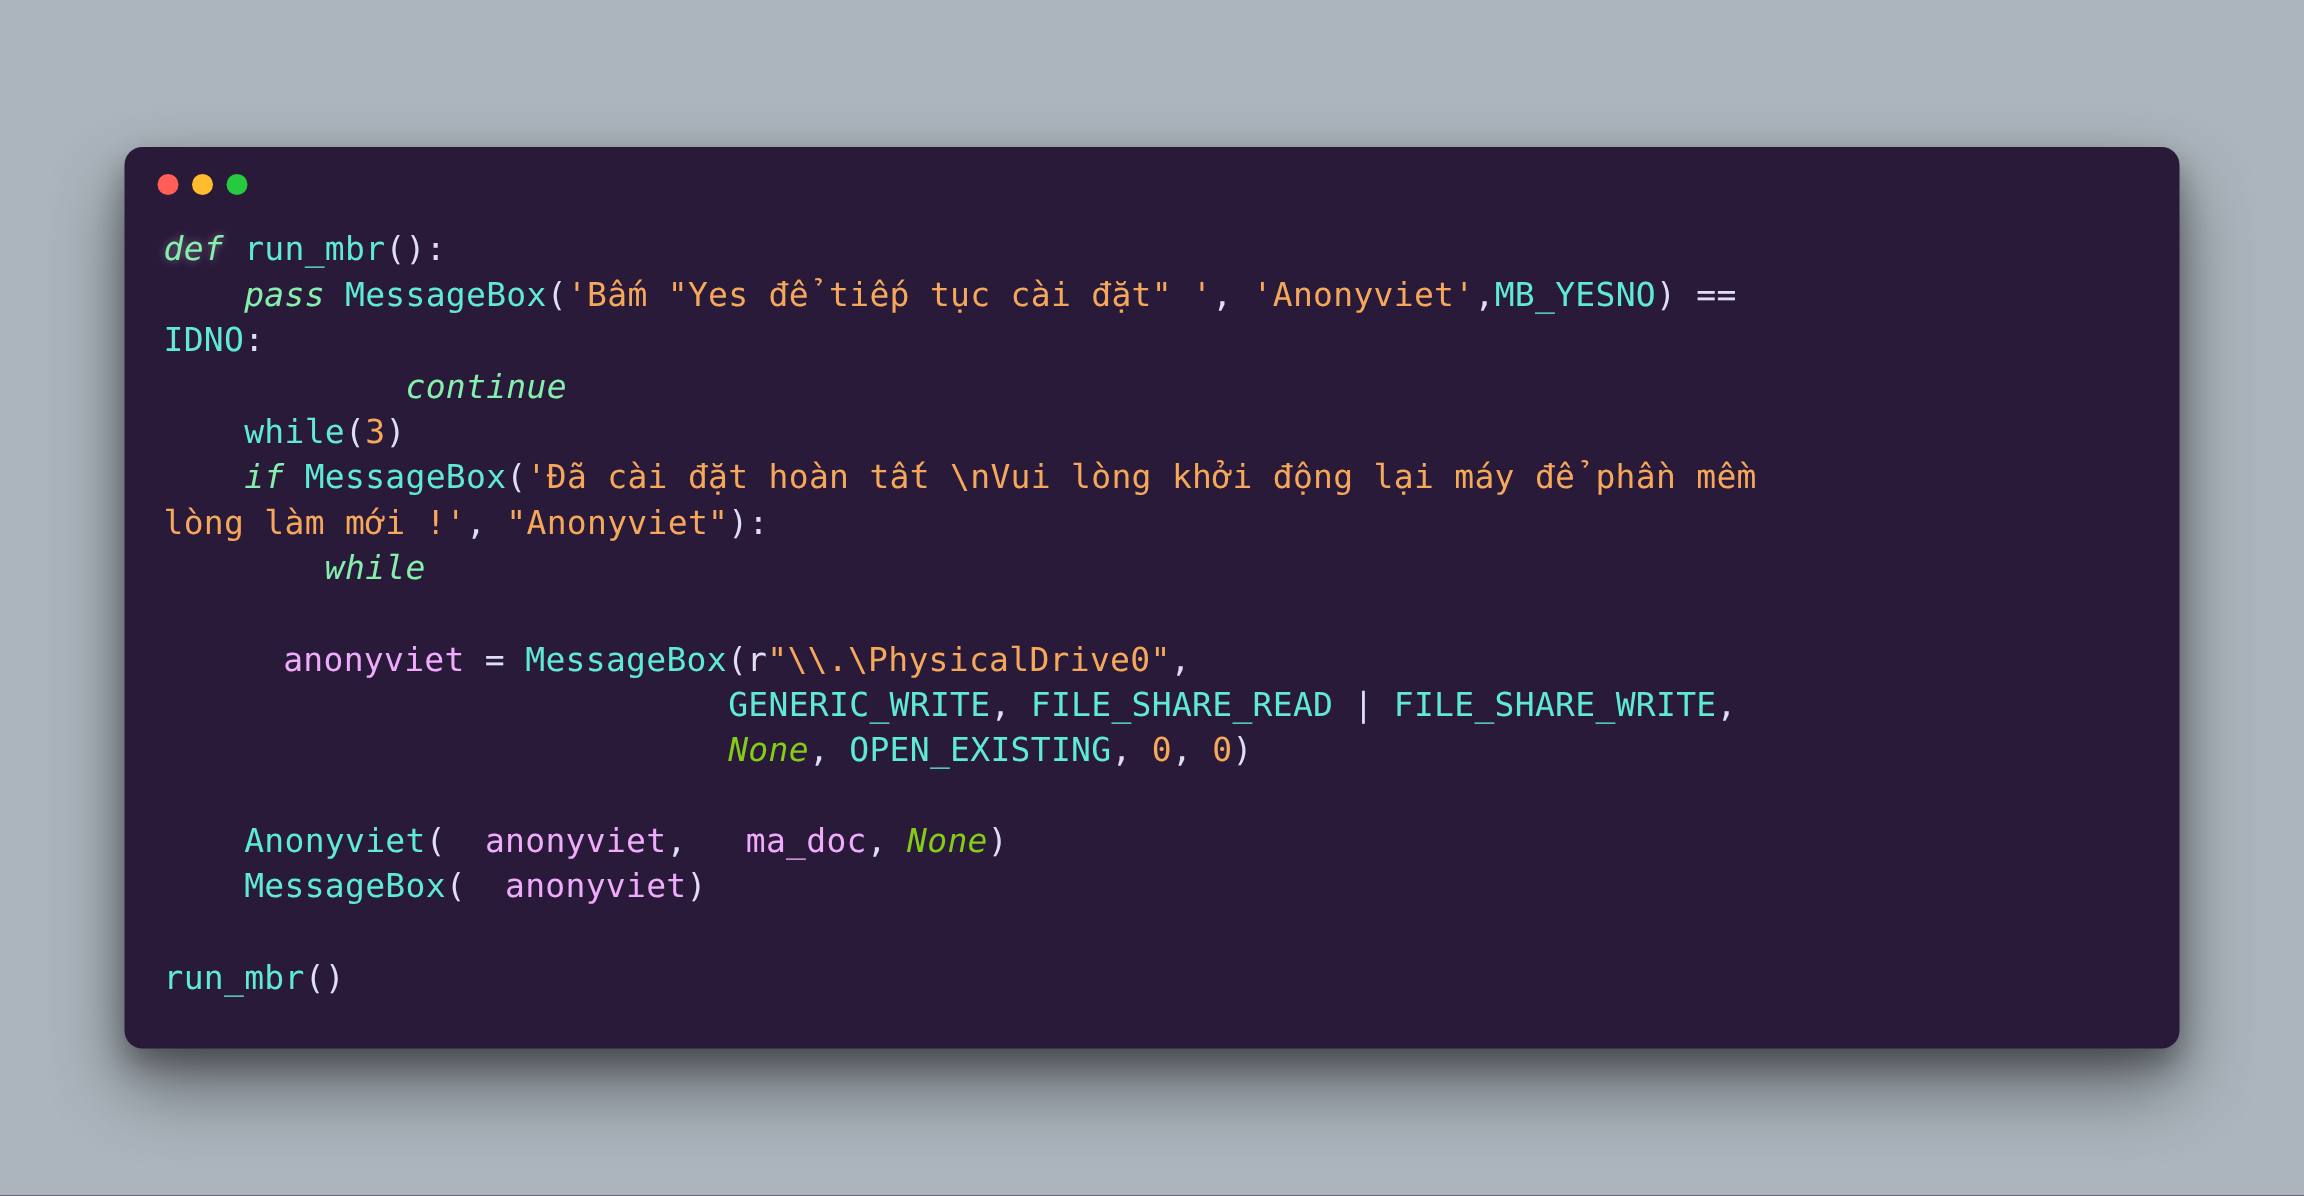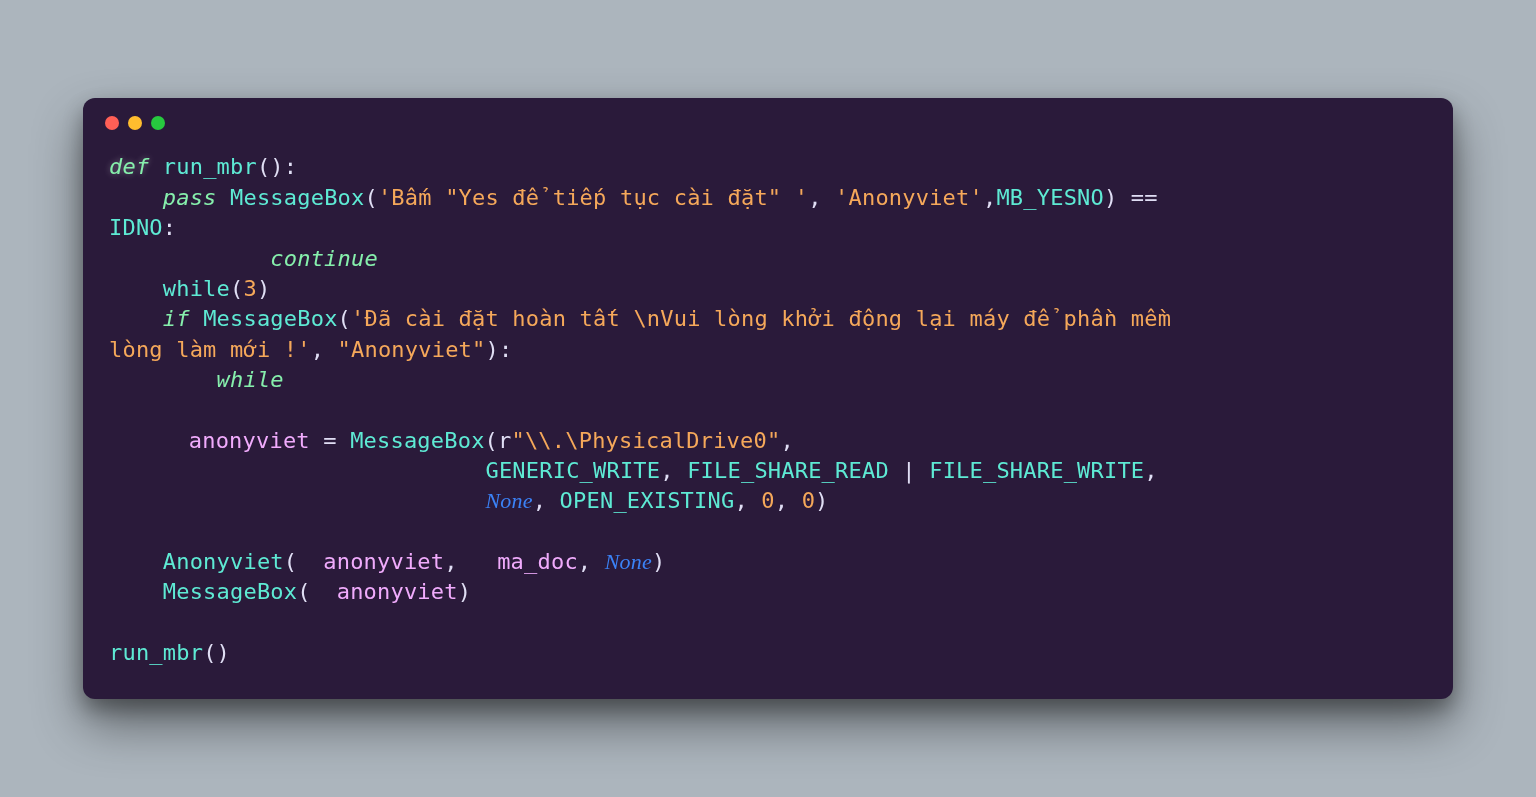--- a/index.html
+++ b/index.html
@@ -35,21 +35,21 @@
     white-space: pre;
     color: #e0def4;
     letter-spacing: 0.2px;
   }
   .kw  { color: #86efac; font-style: italic; }
   .fn  { color: #5eead4; }
   .str { color: #f5a85a; }
   .num { color: #f5a85a; }
   .var { color: #f0abfc; margin-left: 26px; }
   .op  { color: #e0def4; }
-  .none{ color: #3b82f6; font-style: italic; font-family: Liberation Serif, serif; }
+  .none{ color: #84cc16; font-style: italic; }
   .glow { text-shadow: 0 0 6px rgba(255,255,255,0.35); }
 </style>
 </head>
 <body>
 
 <div class="window">
   <div class="titlebar">
     <div class="dot red"></div>
     <div class="dot yellow"></div>
     <div class="dot green"></div>

